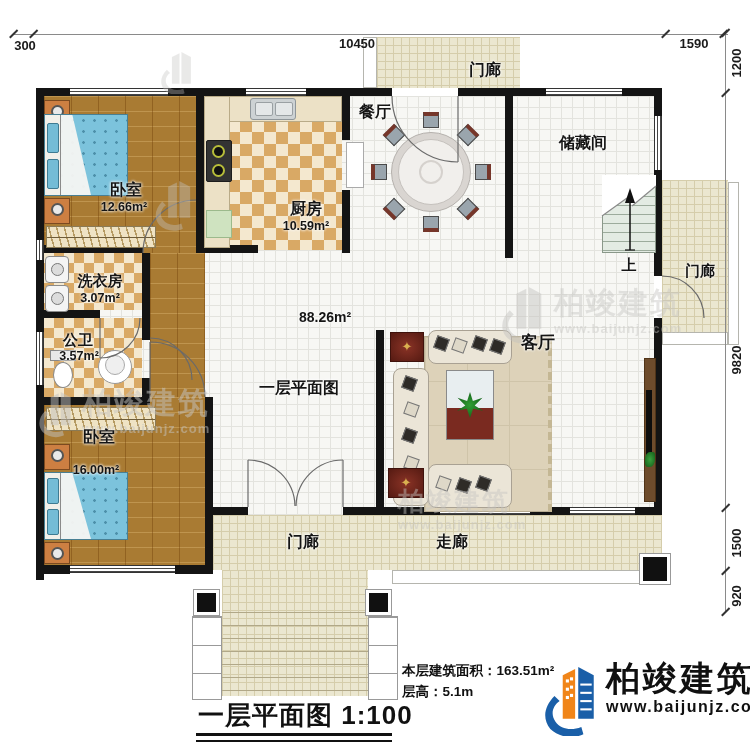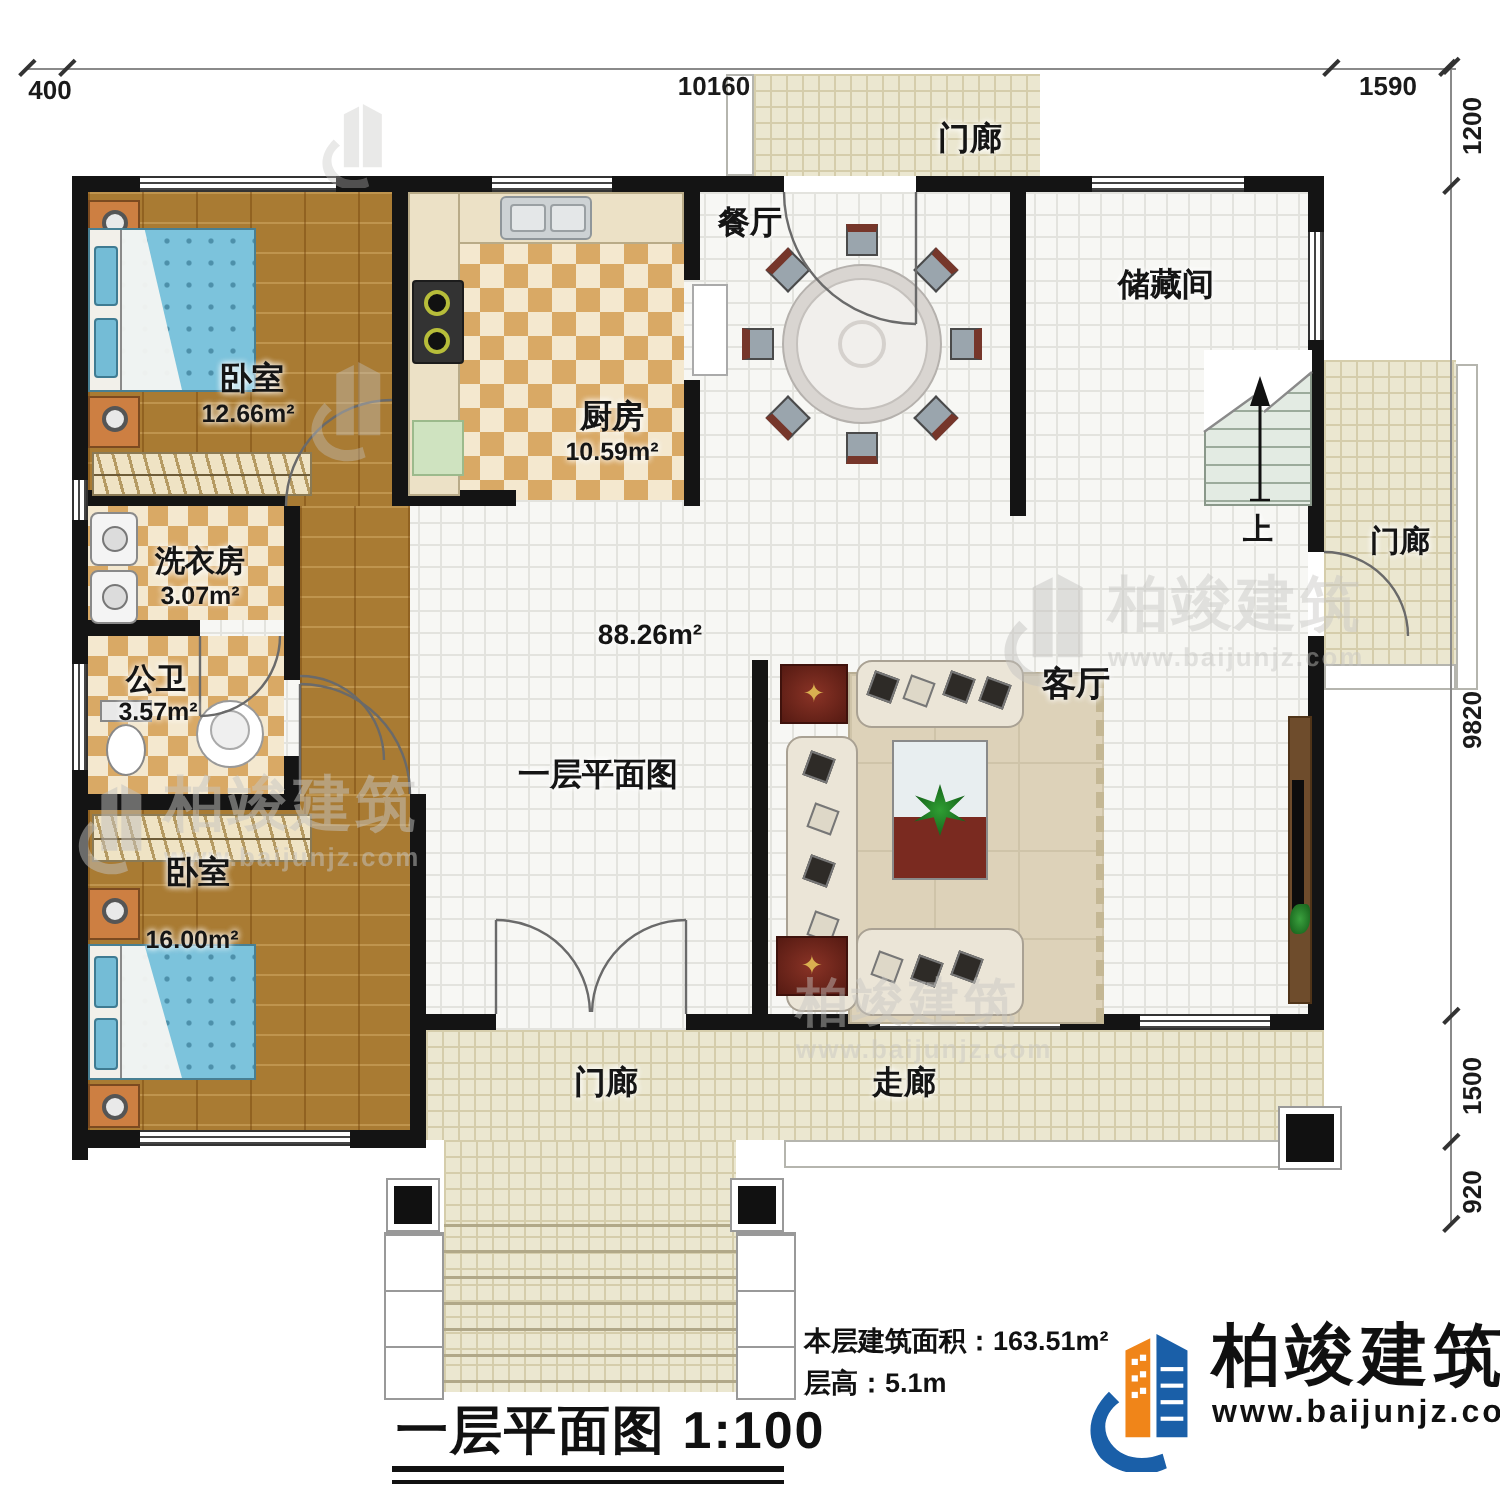--- a/index.html
+++ b/index.html
@@ -353,22 +353,22 @@
   <div class="lbl" style="left:700px;top:271px;font-size:15px">门廊</div>
   <div class="lbl" style="left:303px;top:542px">门廊</div>
   <div class="lbl" style="left:452px;top:542px">走廊</div>
   <div class="lbl" style="left:629px;top:265px;font-size:15px">上</div>
 
   <div class="dimline" style="left:13px;top:34px;width:715px;height:1px"></div>
   <div class="tick" style="left:8px;top:33px"></div>
   <div class="tick" style="left:28px;top:33px"></div>
   <div class="tick" style="left:660px;top:33px"></div>
   <div class="tick" style="left:718px;top:33px"></div>
-  <span class="dim" style="left:25px;top:45px">400</span>
-  <span class="dim" style="left:357px;top:43px">10160</span>
+  <span class="dim" style="left:25px;top:45px">300</span>
+  <span class="dim" style="left:357px;top:43px">10450</span>
   <span class="dim" style="left:694px;top:43px">1590</span>
   <div class="dimline" style="left:725px;top:33px;width:1px;height:579px"></div>
   <div class="tick" style="left:720px;top:32px"></div>
   <div class="tick" style="left:720px;top:92px"></div>
   <div class="tick" style="left:720px;top:507px"></div>
   <div class="tick" style="left:720px;top:570px"></div>
   <div class="tick" style="left:720px;top:611px"></div>
   <span class="dim vert" style="left:736px;top:63px">1200</span>
   <span class="dim vert" style="left:736px;top:360px">9820</span>
   <span class="dim vert" style="left:736px;top:543px">1500</span>

